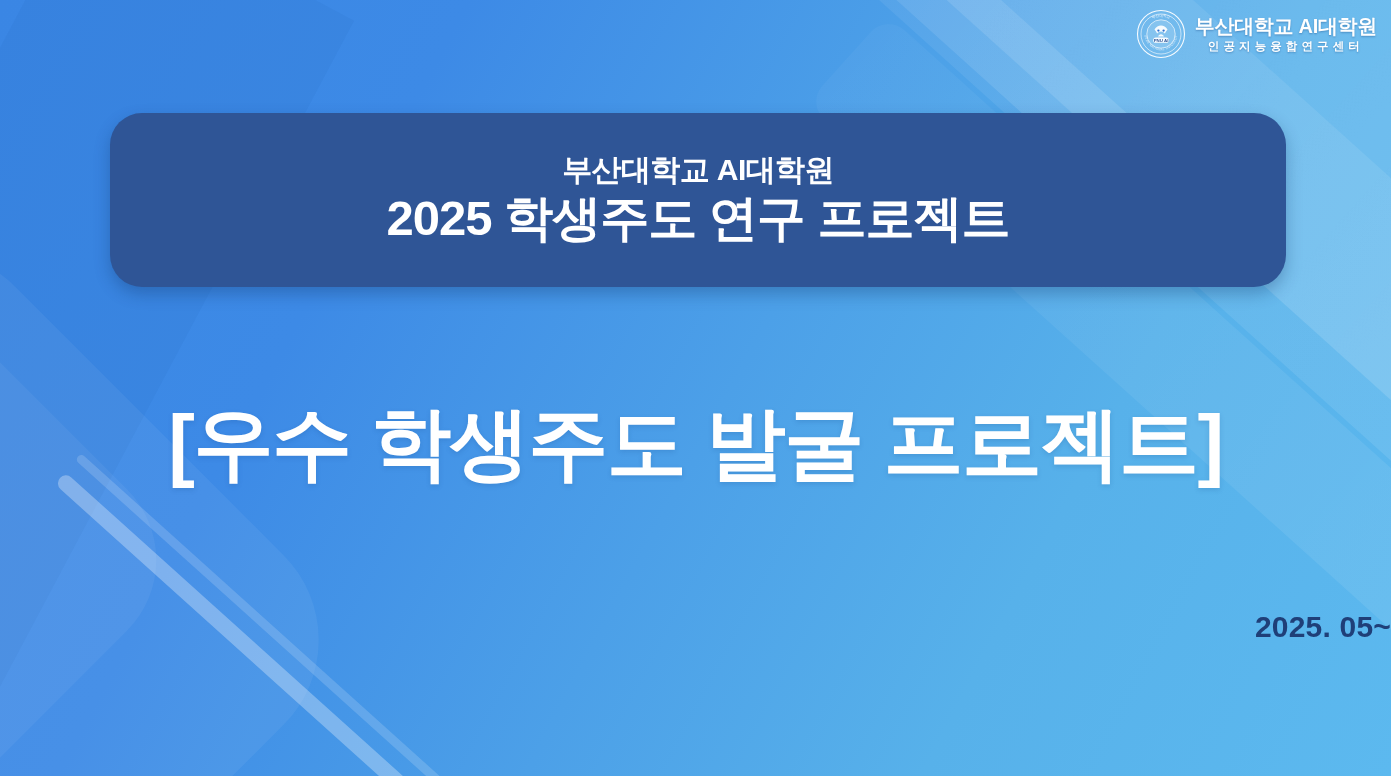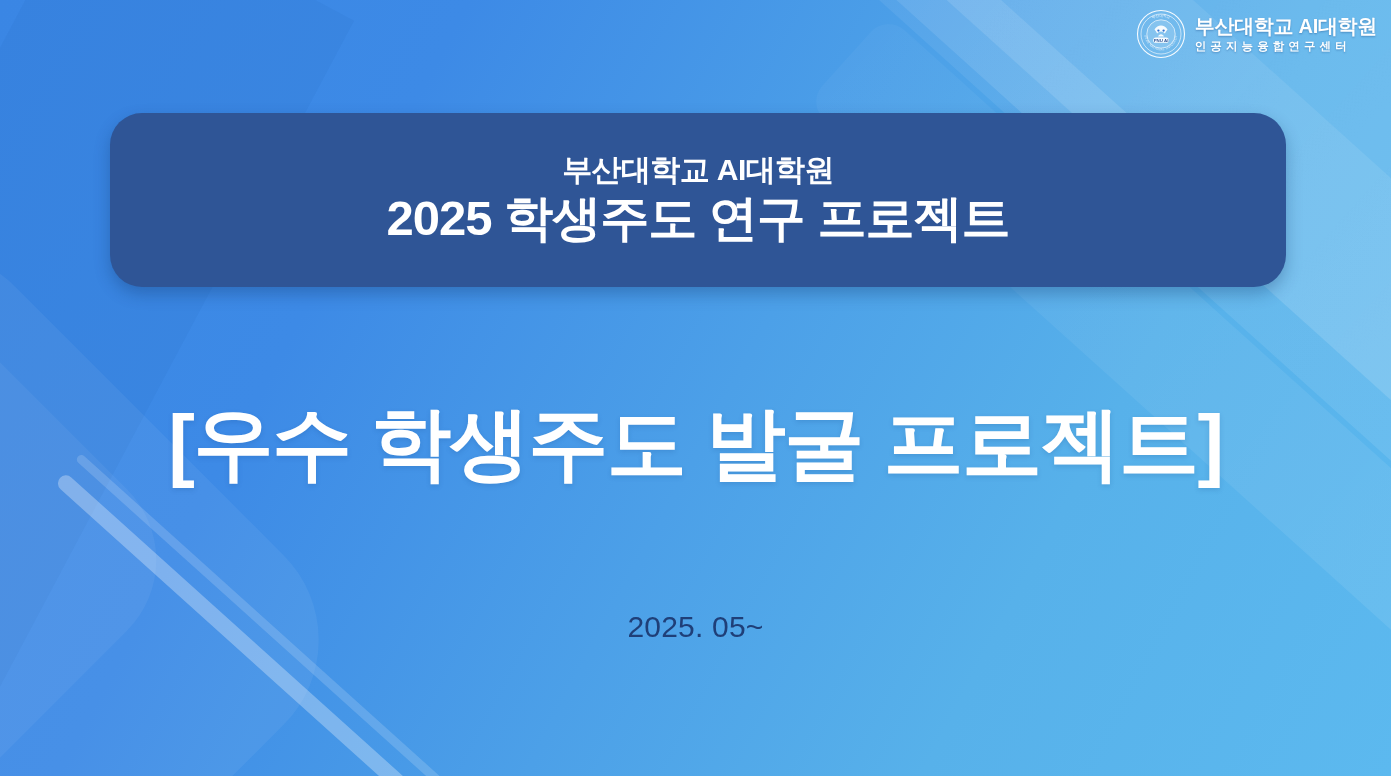--- a/index.html
+++ b/index.html
@@ -159,20 +159,21 @@
     text-shadow: 0 1px 2px rgba(10,50,110,0.35);
   }
   .logo-sub {
     color: #ffffff;
     font-size: 11.5px;
     font-weight: 600;
     letter-spacing: 4.1px;
     margin-top: 5px;
     white-space: nowrap;
     text-shadow: 0 1px 2px rgba(10,50,110,0.35);
+    text-align: center;
   }
 
   
   .title-card {
     position: absolute;
     left: 110px;
     top: 113px;
     width: 1176px;
     height: 174px;
     background: #2f5596;
@@ -214,24 +215,24 @@
     white-space: nowrap;
     text-shadow: 0 2px 5px rgba(20,70,140,0.18);
   }
 
   
   .date-line {
     position: absolute;
     left: 0;
     right: 0;
     top: 610px;
-    text-align: center;
+    text-align: right;
     color: #1f3f78;
     font-size: 30px;
-    font-weight: 400;
+    font-weight: 700;
     letter-spacing: 0.2px;
   }
 </style>
 </head>
 <body>
 
 <div class="slide">
 
   <div class="bg-layer">
     <div class="wedge-left"></div>

